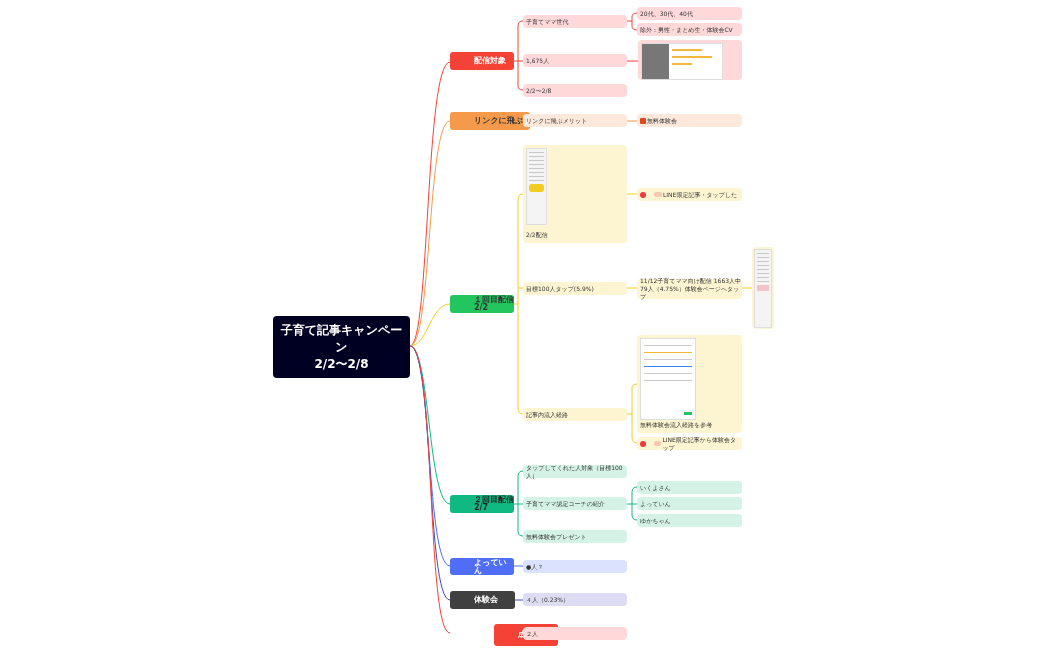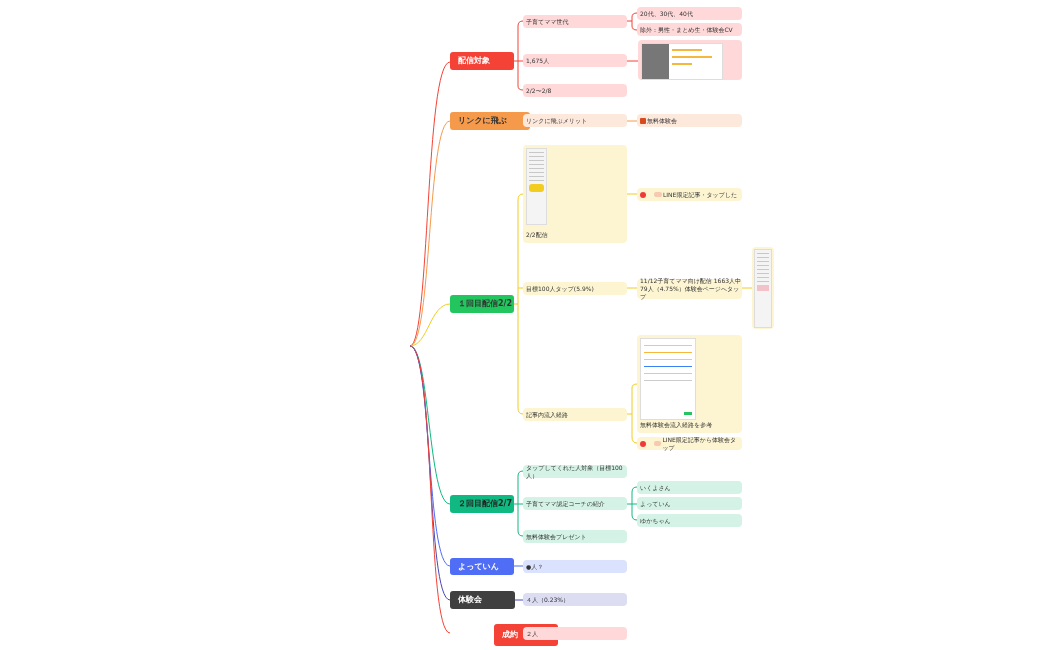--- a/index.html
+++ b/index.html
@@ -3,21 +3,21 @@
 <meta charset="utf-8">
 <style>
   html, body { margin:0; padding:0; }
   body { width:1049px; height:650px; background:#ffffff; position:relative; overflow:hidden;
          font-family:"DejaVu Sans", "Liberation Sans", sans-serif; }
   .canvas { position:absolute; left:0; top:0; width:1049px; height:650px; }
   svg.links { position:absolute; left:0; top:0; width:1049px; height:650px; }
   .node { position:absolute; box-sizing:border-box; border-radius:4px; font-size:6px; color:#333; line-height:8px; }
   .root { background:#000022; color:#fff; font-weight:bold; font-size:12px; line-height:17px;
           text-align:center; border-radius:4px; display:flex; align-items:center; justify-content:center; flex-direction:column; }
-  .branch { color:#fff; font-weight:bold; font-size:8px; display:flex; align-items:center; padding-left:8px; border-radius:3px; }
+  .branch { color:#fff; font-weight:bold; font-size:8px; display:flex; align-items:center; padding-left:24px; border-radius:3px; }
   .leaf { display:flex; align-items:center; padding-left:3px; border-radius:4px; }
   .dot { display:inline-block; width:6px; height:6px; border-radius:50%; background:#f03a3a; margin-right:8px; flex:none; }
   .mini-doc { position:absolute; background:#f4f4f4; border:1px solid #ddd; }
   .mini-doc .ln { height:1px; background:#c8c8c8; margin:3px 2px; }
   .shot { position:absolute; background:#fff; border:1px solid #ddd; overflow:hidden; }
   .gift { display:inline-block; width:6px; height:6px; background:#d94a1f; border-radius:1px; margin-right:1px; }
   .pill { display:inline-block; width:8px; height:5px; background:#f6c9b0; border-radius:2px; margin-right:1px; }
 </style>
 </head>
 <body>
@@ -46,20 +46,25 @@
 
     <path d="M514 504 L518 504 M518 476 L518 531 M518 476 Q518 471 523 471 M518 504 L523 504 M518 531 Q518 536 523 536" stroke="#10b981"></path>
     <path d="M627 504 L632 504 M632 492 L632 515 M632 492 Q632 487 637 487 M632 504 L637 504 M632 515 Q632 520 637 520" stroke="#10b981"></path>
 
     <path d="M514 566 L523 566" stroke="#4f6df5"></path>
     <path d="M514 600 L523 600" stroke="#4949b8"></path>
     <path d="M514 633 L523 633" stroke="#f44336"></path>
   </g>
 </svg>
 
+<div class="node root" style="left:273px;top:316px;width:137px;height:62px;">
+  <span>子育て記事キャンペー</span>
+  <span>ン</span>
+  <span>2/2〜2/8</span>
+</div>
 
 <div class="node branch" style="left:450px;top:52px;width:64px;height:18px;background:#f44336;">配信対象</div>
 <div class="node leaf" style="left:523px;top:15px;width:104px;height:13px;background:#ffd9d9;">子育てママ世代</div>
 <div class="node leaf" style="left:637px;top:7px;width:105px;height:13px;background:#ffd9d9;">20代、30代、40代</div>
 <div class="node leaf" style="left:637px;top:23px;width:105px;height:13px;background:#ffd9d9;">除外：男性・まとめ生・体験会CV</div>
 <div class="node leaf" style="left:523px;top:54px;width:104px;height:13px;background:#ffd9d9;">1,675人</div>
 <div class="node" style="left:638px;top:40px;width:104px;height:40px;background:#ffd9d9;">
   <div class="shot" style="left:3px;top:3px;width:80px;height:35px;">
     <div style="position:absolute;left:0;top:0;width:27px;height:35px;background:#777;"></div>
     <div style="position:absolute;left:30px;top:5px;width:30px;height:2px;background:#f5b73c;"></div>

